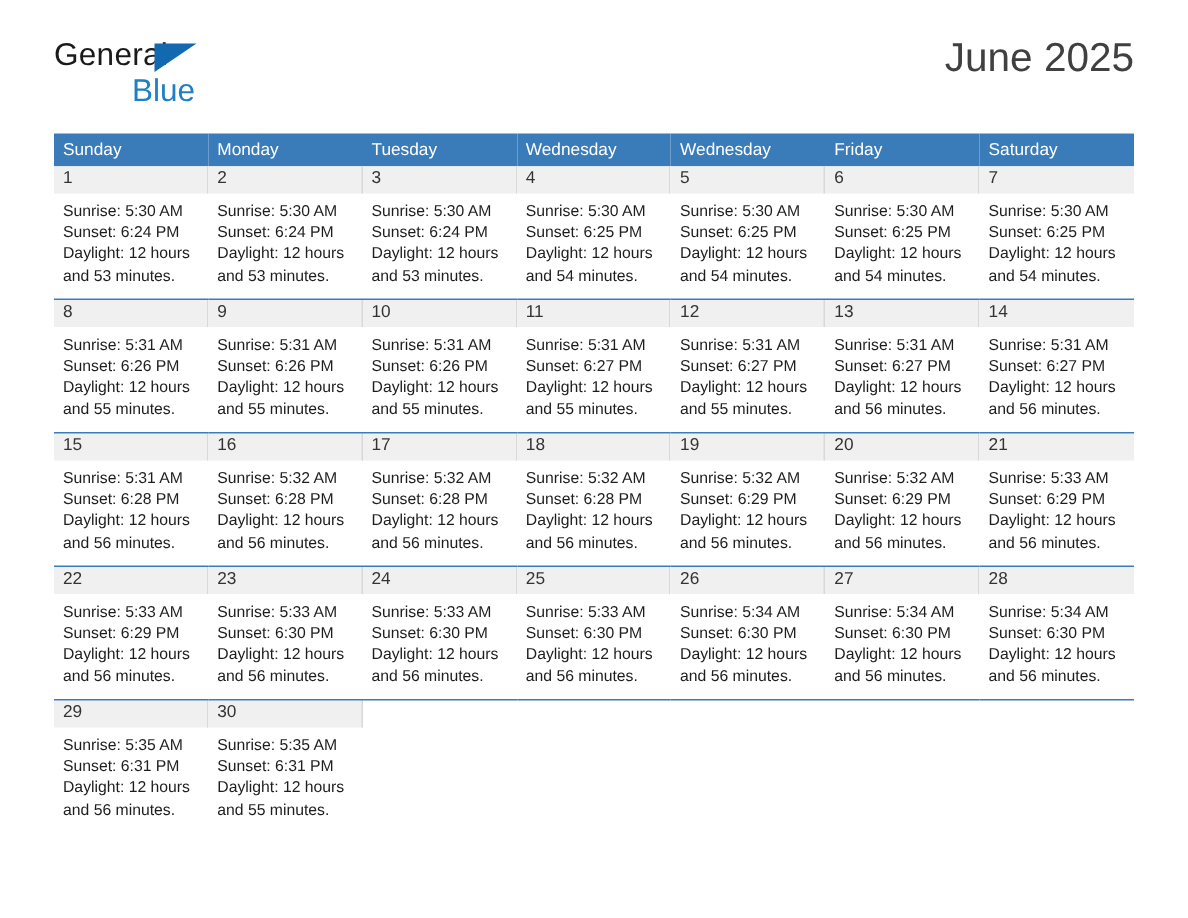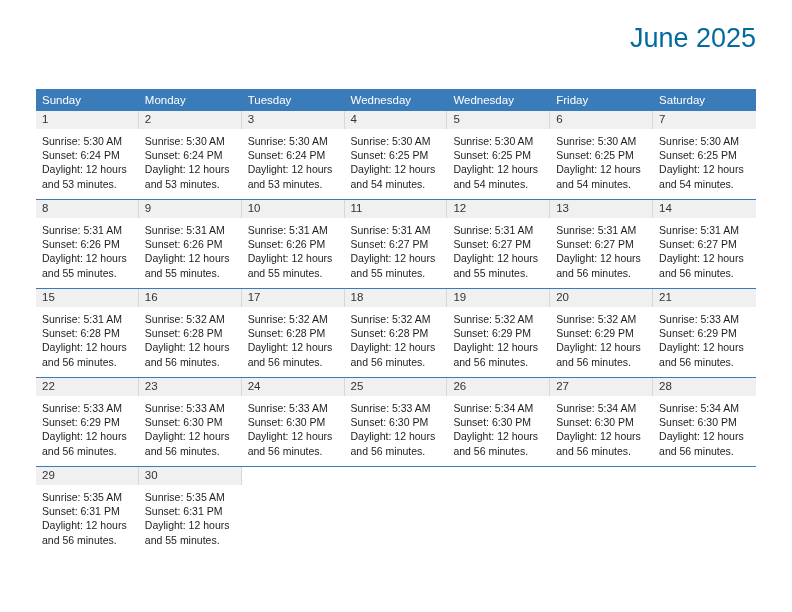--- a/index.html
+++ b/index.html
@@ -64,21 +64,21 @@
   }
 
   .title-block {
     position: absolute;
     right: 0;
     top: -2px;
     text-align: right;
   }
   .month-title {
     font-size: 27px;
-    color: #0369a1;
+    color: #404040;
     line-height: 1.1;
     white-space: nowrap;
   }
   .location {
     margin-top: 10px;
     font-size: 14px;
     color: #2b2b2b;
     white-space: nowrap;
   }
 
@@ -135,20 +135,25 @@
     border-right: none;
   }
 </style>
 </head>
 <body>
 
 <div class="page">
 
   <div class="topbar">
 
+    <div class="logo">
+      <span class="logo-general">General</span>
+      <span class="logo-tri"></span>
+      <span class="logo-blue">Blue</span>
+    </div>
 
     <div class="title-block">
       <div class="month-title">June 2025</div>
     </div>
 
   </div>
 
   <table class="calendar">
     <thead>
       <tr>

